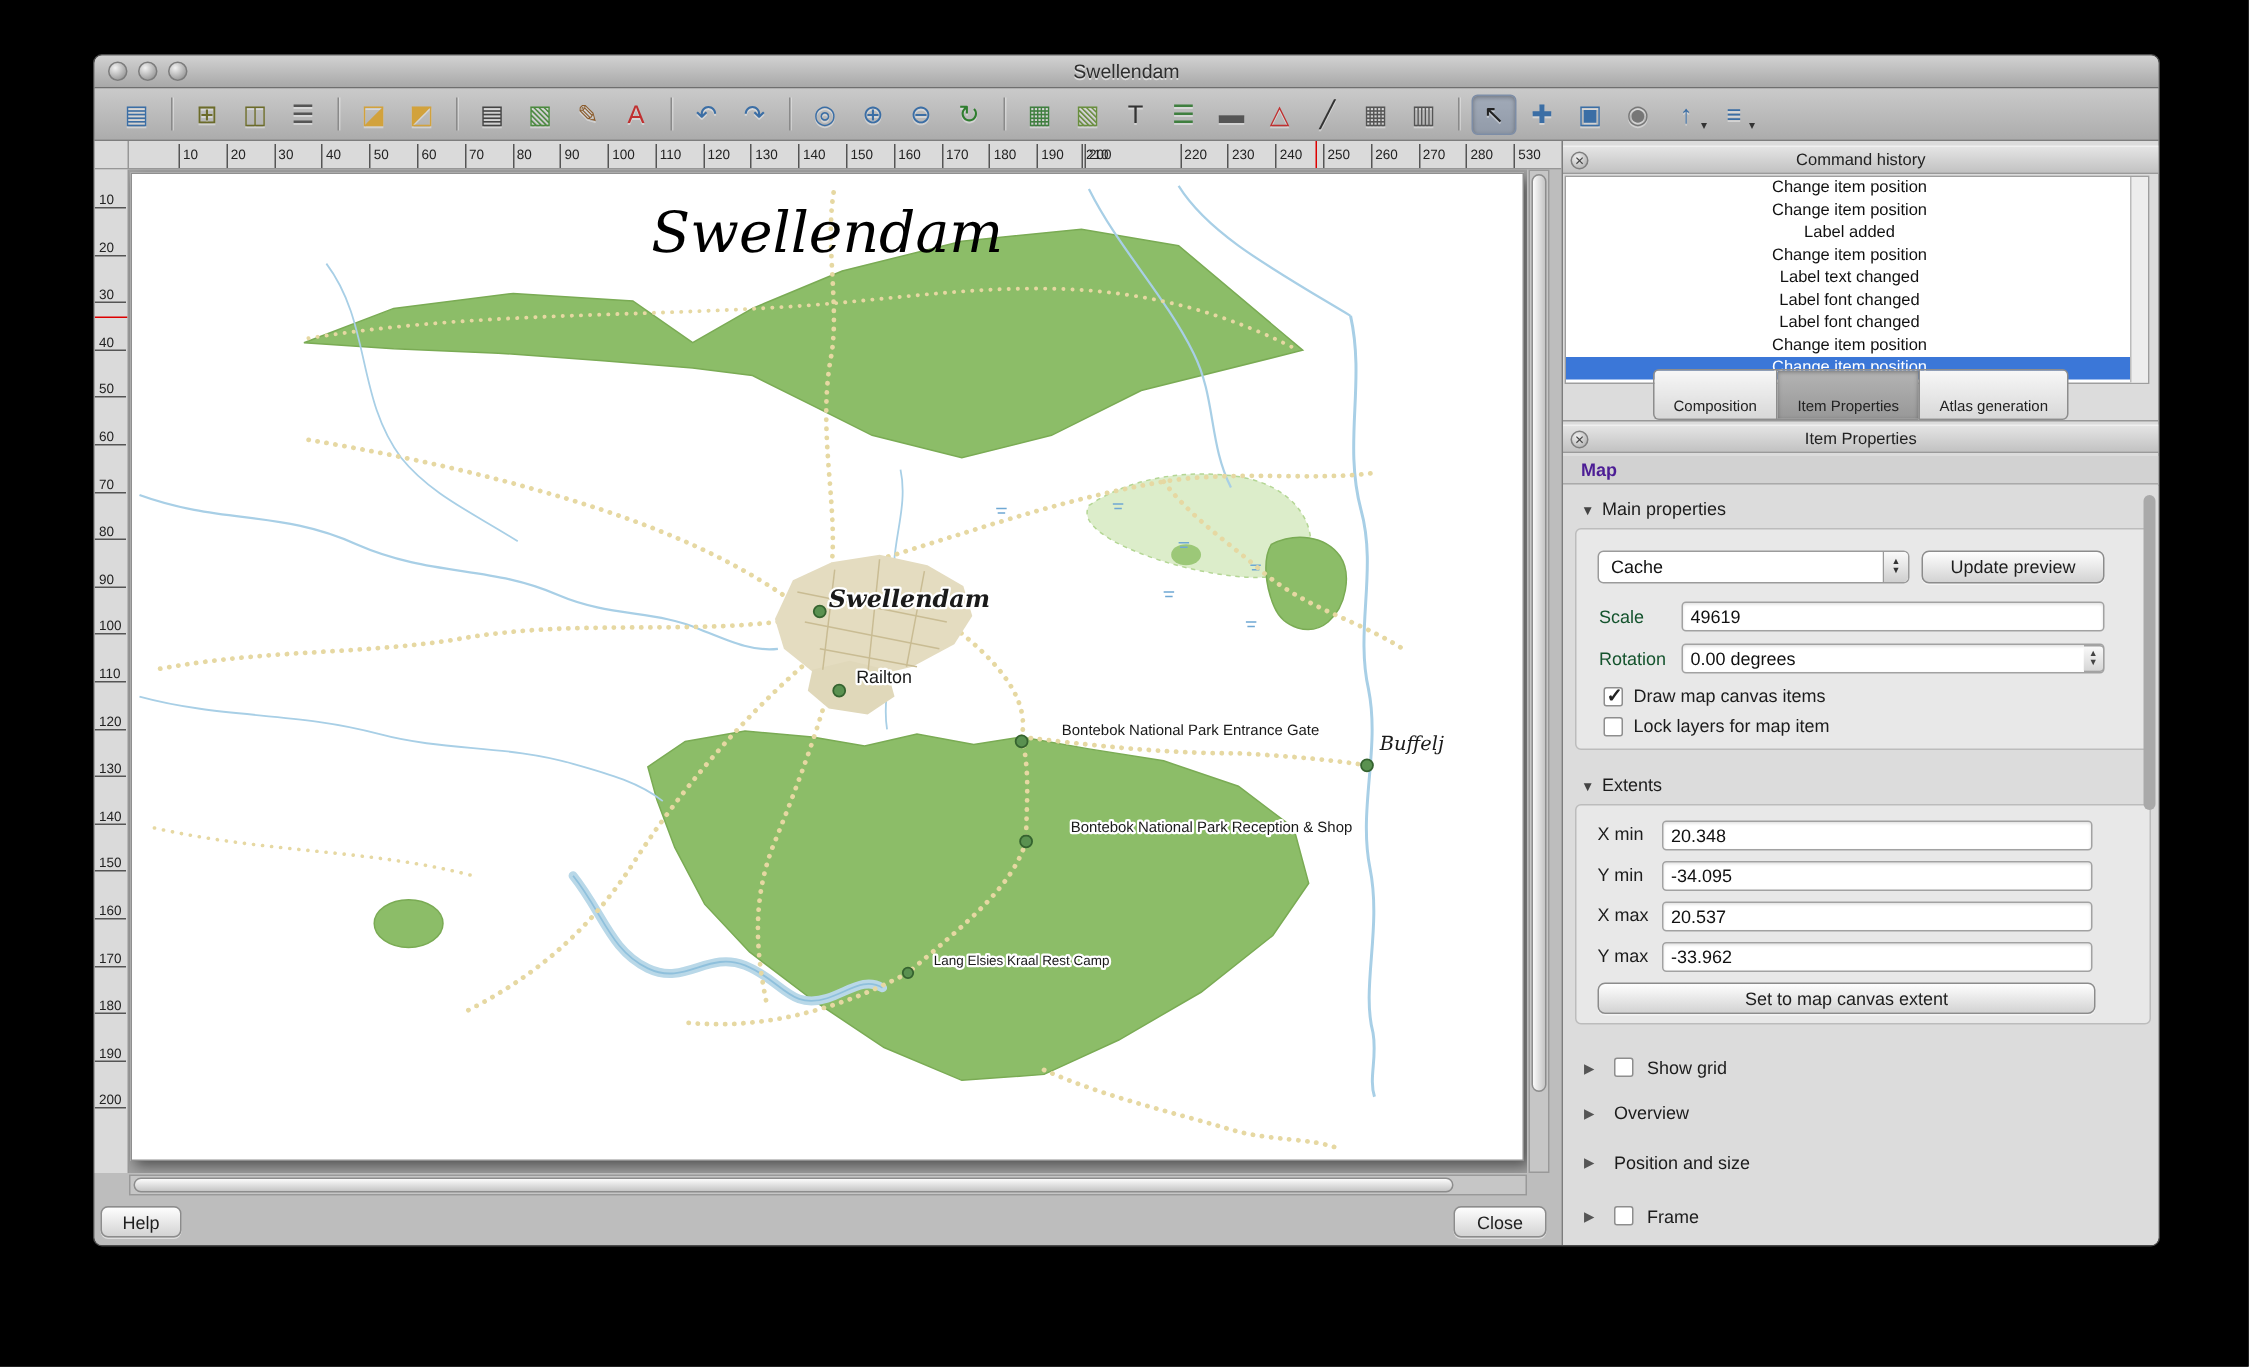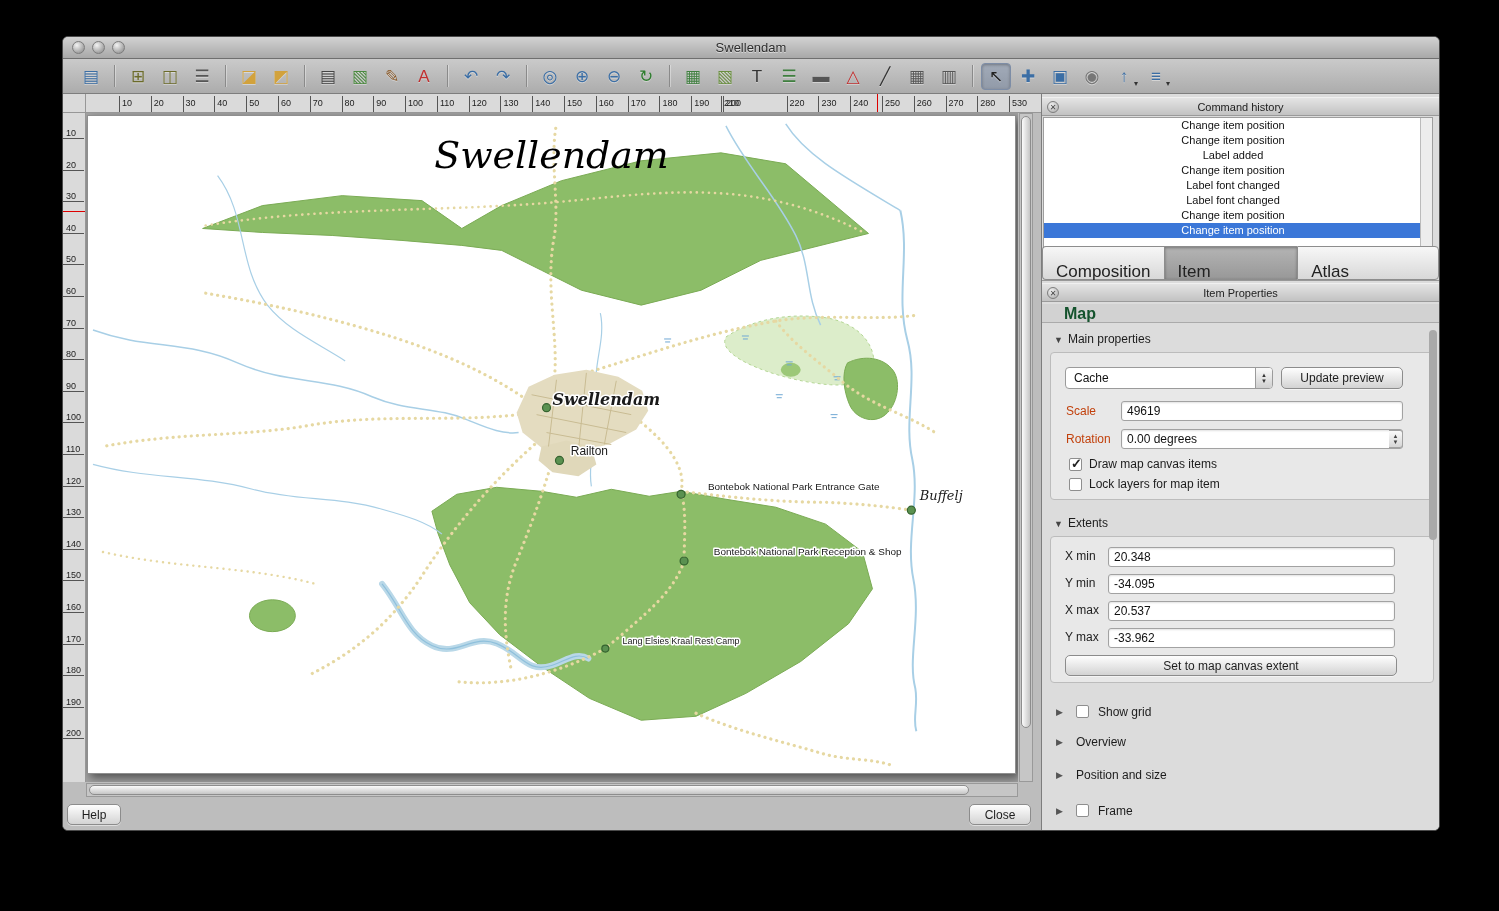--- a/index.html
+++ b/index.html
@@ -59,45 +59,45 @@
   .hist-hdr{top:3px;}
   .panel-close{position:absolute;left:5px;top:3px;width:12px;height:12px;border-radius:50%;
                background:radial-gradient(circle at 35% 30%,#f0f0f0,#a9a9a9);border:1px solid #7e7e7e;
                font-size:8px;line-height:11px;text-align:center;color:#444;}
   .hist-list{position:absolute;left:1px;right:6px;top:23px;height:139px;background:#fff;border:1px solid #9e9e9e;overflow:hidden;text-align:center;}
   .hist-row{height:15px;line-height:15px;font-size:11px;color:#111;padding:0 16px 0 6px;white-space:nowrap;}
   .hist-row.selected{background:#3b77d8;color:#fff;}
   .hist-scroll{position:absolute;right:7px;top:24px;width:12px;height:137px;background:#ededed;border-left:1px solid #bbb;}
   .tabs-row{position:absolute;left:0;right:0;top:166px;height:21px;display:flex;justify-content:center;
             align-items:flex-end;border-bottom:1px solid #989898;}
-  .tab{height:19px;line-height:18px;padding:16px 13px;font-size:17px;color:#222;
+  .tab{height:19px;line-height:18px;padding:16px 13px;font-size:10px;color:#222;
        background:linear-gradient(#f7f7f7,#d8d8d8);border:1px solid #8d8d8d;border-right-width:0;}
   .tab:first-child{border-radius:4px 0 0 4px;}
   .tab:last-child{border-radius:0 4px 4px 0;border-right-width:1px;}
   .tab.active{background:linear-gradient(#b4b4b4,#989898);box-shadow:inset 0 1px 3px rgba(0,0,0,.35);}
   .props-hdr{top:189px;}
-  .map-bar{position:absolute;left:0;right:0;top:210px;height:19px;line-height:19px;padding-left:22px;
-           font-size:16px;font-weight:bold;color:#14532d;background:#d2d2d2;border-bottom:1px solid #aaa;}
+  .map-bar{position:absolute;left:0;right:0;top:210px;height:19px;line-height:19px;padding-left:12px;
+           font-size:12px;font-weight:bold;color:#4c1d95;background:#d2d2d2;border-bottom:1px solid #aaa;}
   .props-area{position:absolute;left:0;right:0;top:230px;bottom:0;background:#dcdcdc;overflow:hidden;}
   .grp-hdr{position:absolute;left:12px;font-size:12px;color:#1c1c1c;}
   .tri{font-size:9px;color:#444;margin-right:5px;}
   .tri.right{color:#555;}
   .grp-box{position:absolute;left:8px;width:384px;background:#e8e8e8;border:1px solid #bcbcbc;border-radius:4px;}
   .box1{top:28px;height:148px;}
   .box2{top:212px;height:147px;}
   .hdr1{top:8px;} .hdr2{top:192px;}
   .select{position:absolute;left:14px;top:14px;width:208px;height:22px;background:#fff;
           border:1px solid #9b9b9b;border-radius:4px;}
   .sel-label{position:absolute;left:8px;top:0;line-height:20px;font-size:12px;color:#111;}
   .sel-stepper{position:absolute;right:0;top:0;bottom:0;width:17px;border-left:1px solid #9b9b9b;
                background:linear-gradient(#fafafa,#cfcfcf);border-radius:0 3px 3px 0;
                display:flex;flex-direction:column;align-items:center;justify-content:center;}
   .sel-stepper i{font-style:normal;font-size:6px;line-height:6px;color:#333;}
   .update{position:absolute;left:230px;top:14px;width:122px;height:22px;}
-  .flbl{position:absolute;font-size:12px;color:#c2410c;line-height:20px;}
+  .flbl{position:absolute;font-size:12px;color:#14532d;line-height:20px;}
   .fld{position:absolute;height:20px;background:#fff;border:1px solid #a2a2a2;border-radius:3px;
        font-family:"Liberation Sans",sans-serif;font-size:12px;color:#111;padding:0 5px;
        box-shadow:inset 0 1px 2px rgba(0,0,0,.12);}
   .scale-lbl{left:15px;top:48px;} .scale-fld{left:70px;top:48px;width:282px;}
   .rot-lbl{left:15px;top:76px;} .rot-fld{left:70px;top:76px;width:282px;}
   .spin{position:absolute;left:338px;top:77px;width:14px;height:18px;border:1px solid #a2a2a2;border-left:none;
         background:linear-gradient(#fafafa,#d6d6d6);border-radius:0 3px 3px 0;
         display:flex;flex-direction:column;align-items:center;justify-content:center;}
   .spin i{font-style:normal;font-size:6px;line-height:6px;color:#444;}
   .chk{display:inline-block;width:13px;height:13px;background:#fff;border:1px solid #8e8e8e;border-radius:2px;
@@ -397,20 +397,21 @@
     <div class="right-panel">
       <div class="panel-hdr hist-hdr">
         <span class="panel-close">✕</span>
         <span>Command history</span>
       </div>
       <div class="hist-list">
           <div class="hist-row">Change item position</div>
           <div class="hist-row">Change item position</div>
           <div class="hist-row">Label added</div>
           <div class="hist-row">Change item position</div>
+          <div class="hist-row">Label text changed</div>
           <div class="hist-row">Label font changed</div>
           <div class="hist-row">Label font changed</div>
           <div class="hist-row">Change item position</div>
           <div class="hist-row selected">Change item position</div>
         </div>
       <div class="hist-scroll"></div>
 
       <div class="tabs-row">
           <span class="tab">Composition</span>
           <span class="tab active">Item Properties</span>

